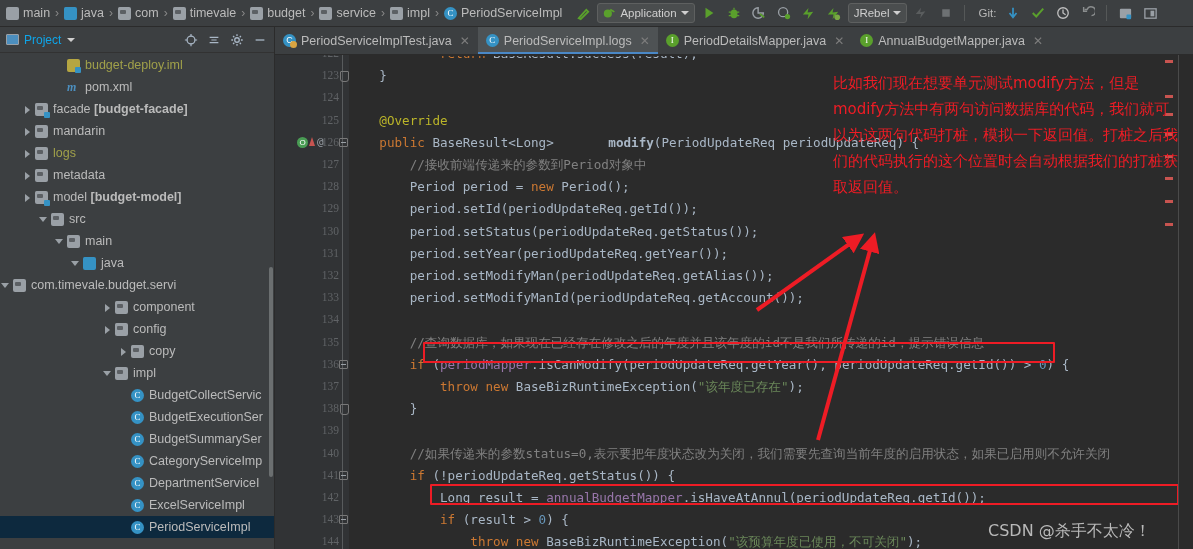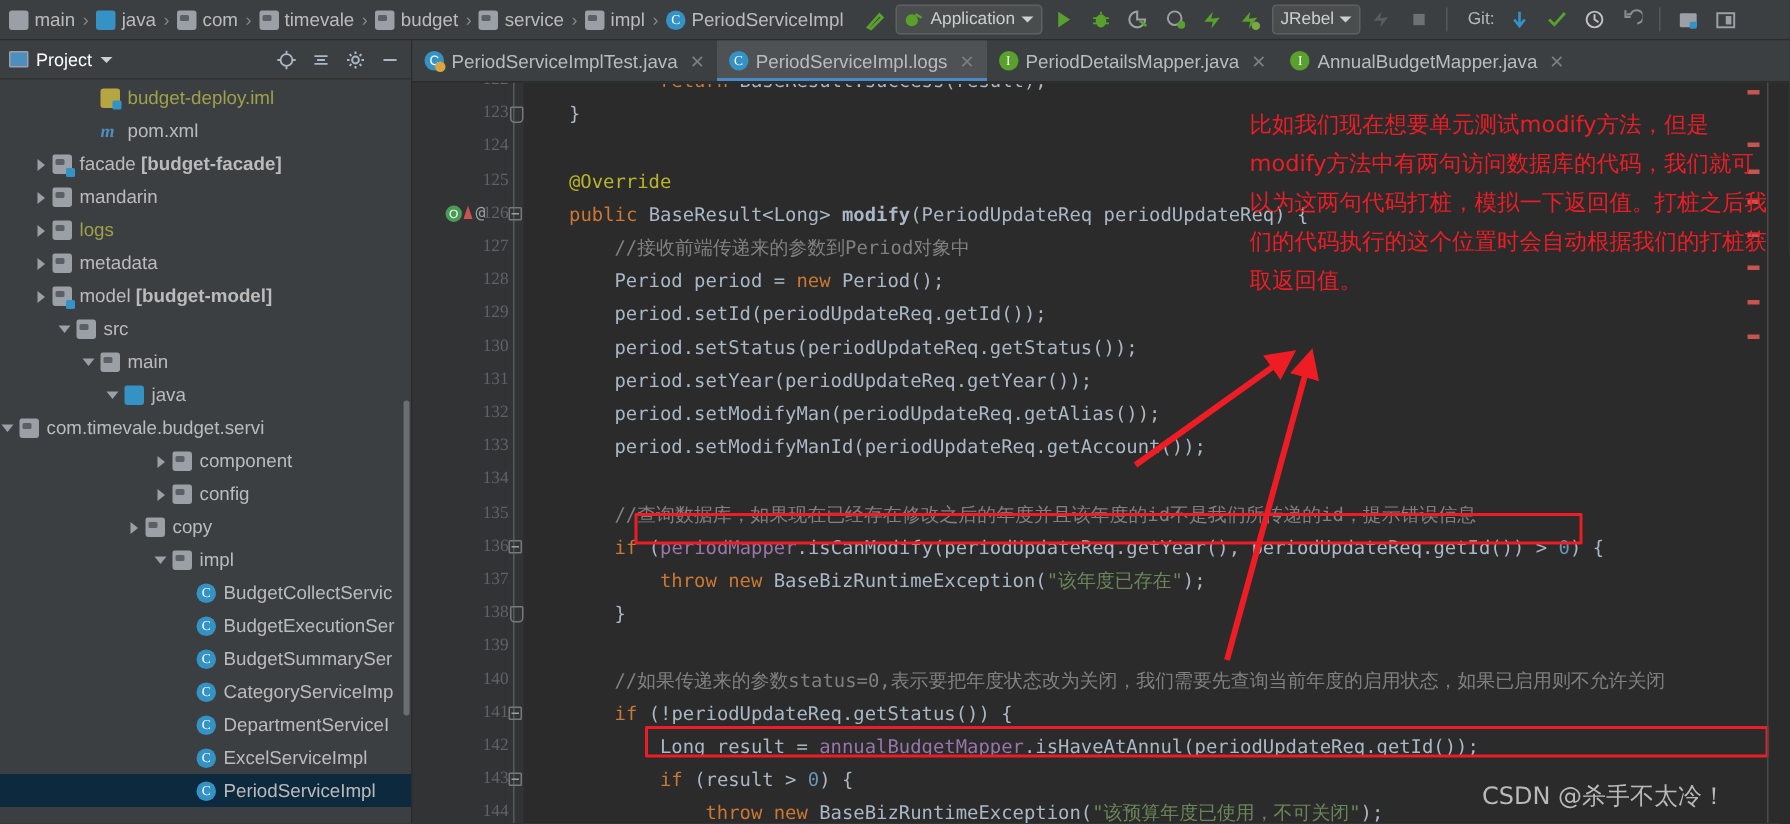--- a/index.html
+++ b/index.html
@@ -45,21 +45,21 @@
   .sep-v { width:1px;height:16px;background:#555858;margin:0 4px; }
   .git-lbl { color:#b7b7b7; font-size:11.5px; margin:0 3px 0 6px; }
 
   
   .sidebar {
     position:absolute; left:0; top:27px; width:275px; height:522px;
     background:#3c3f41; border-right:1px solid #2b2b2b;
   }
   .side-head {
     height:26px; display:flex; align-items:center; padding:0 6px;
-    color:#ffffff; font-size:12px; border-bottom:1px solid #323232;
+    color:#0ea5e9; font-size:12px; border-bottom:1px solid #323232;
   }
   .side-head .title { margin-left:5px; }
   .side-head .spacer { flex:1; }
   .sh-ic { width:16px;height:16px;margin-left:7px;display:flex;align-items:center;justify-content:center;cursor:pointer;color:#a9b7c6;font-size:13px;}
   .proj-ic { width:13px;height:11px;border:1.6px solid #9aa0a6;border-radius:1px;background:#4c8fbf; }
 
   .tree { position:absolute; left:0; top:27px; right:0; bottom:0; overflow:hidden; }
   .row { height:22px; display:flex; align-items:center; font-size:12.5px; color:#bbbbbb; white-space:nowrap; cursor:default; }
   .row.sel { background:#0d293e; }
   .arrow { width:11px;height:11px;margin-right:2px;flex:0 0 auto;position:relative; }
@@ -98,21 +98,21 @@
   .ln {
     position:absolute; left:18px; width:46px; text-align:right;
     font-family:Liberation Serif, serif; font-size:11.5px; color:#606366;
   }
   .codeline {
     position:absolute; left:0; white-space:pre;
     font-family:"DejaVu Sans Mono", monospace; font-size:12.6px; color:#a9b7c6;
   }
   .kw{color:#cc7832;} .str{color:#6a8759;} .num{color:#6897bb;}
   .cmt{color:#808080;} .ann{color:#bbb529;} .fld{color:#9876aa;} .id{color:#a9b7c6;}
-  .bold{font-weight:bold;}
+  .bold{font-weight:bold;margin-left:47px;}
 
   .fold-marker {
     position:absolute; left:64px; width:9px; height:9px;
     border:1px solid #787878; border-radius:1px;
   }
   .fold-marker.minus:after{content:"";position:absolute;left:1px;top:3px;width:5px;height:1px;background:#9aa0a6;}
   .fold-marker.brace{ border:none; }
   .fold-marker.brace:before{content:"";position:absolute;left:1px;top:0;width:7px;height:9px;border:1px solid #787878;border-radius:1px 1px 3px 3px;}
 
   .gut-ic-ov { position:absolute; left:22px; width:11px; height:11px; border-radius:50%; background:#499c54; color:#fff;
@@ -379,21 +379,21 @@
         <div class="row" style="padding-left: 102px;">
           <span class="arrow r"></span>
           <span class="ic ic-folder-grey"></span>
           <span class="nm">component</span>
         </div>
         <div class="row" style="padding-left: 102px;">
           <span class="arrow r"></span>
           <span class="ic ic-folder-grey"></span>
           <span class="nm">config</span>
         </div>
-        <div class="row" style="padding-left: 84px;">
+        <div class="row" style="padding-left: 118px;">
           <span class="arrow r"></span>
           <span class="ic ic-folder-grey"></span>
           <span class="nm">copy</span>
         </div>
         <div class="row" style="padding-left: 102px;">
           <span class="arrow d"></span>
           <span class="ic ic-folder-grey"></span>
           <span class="nm">impl</span>
         </div>
         <div class="row" style="padding-left: 118px;">

